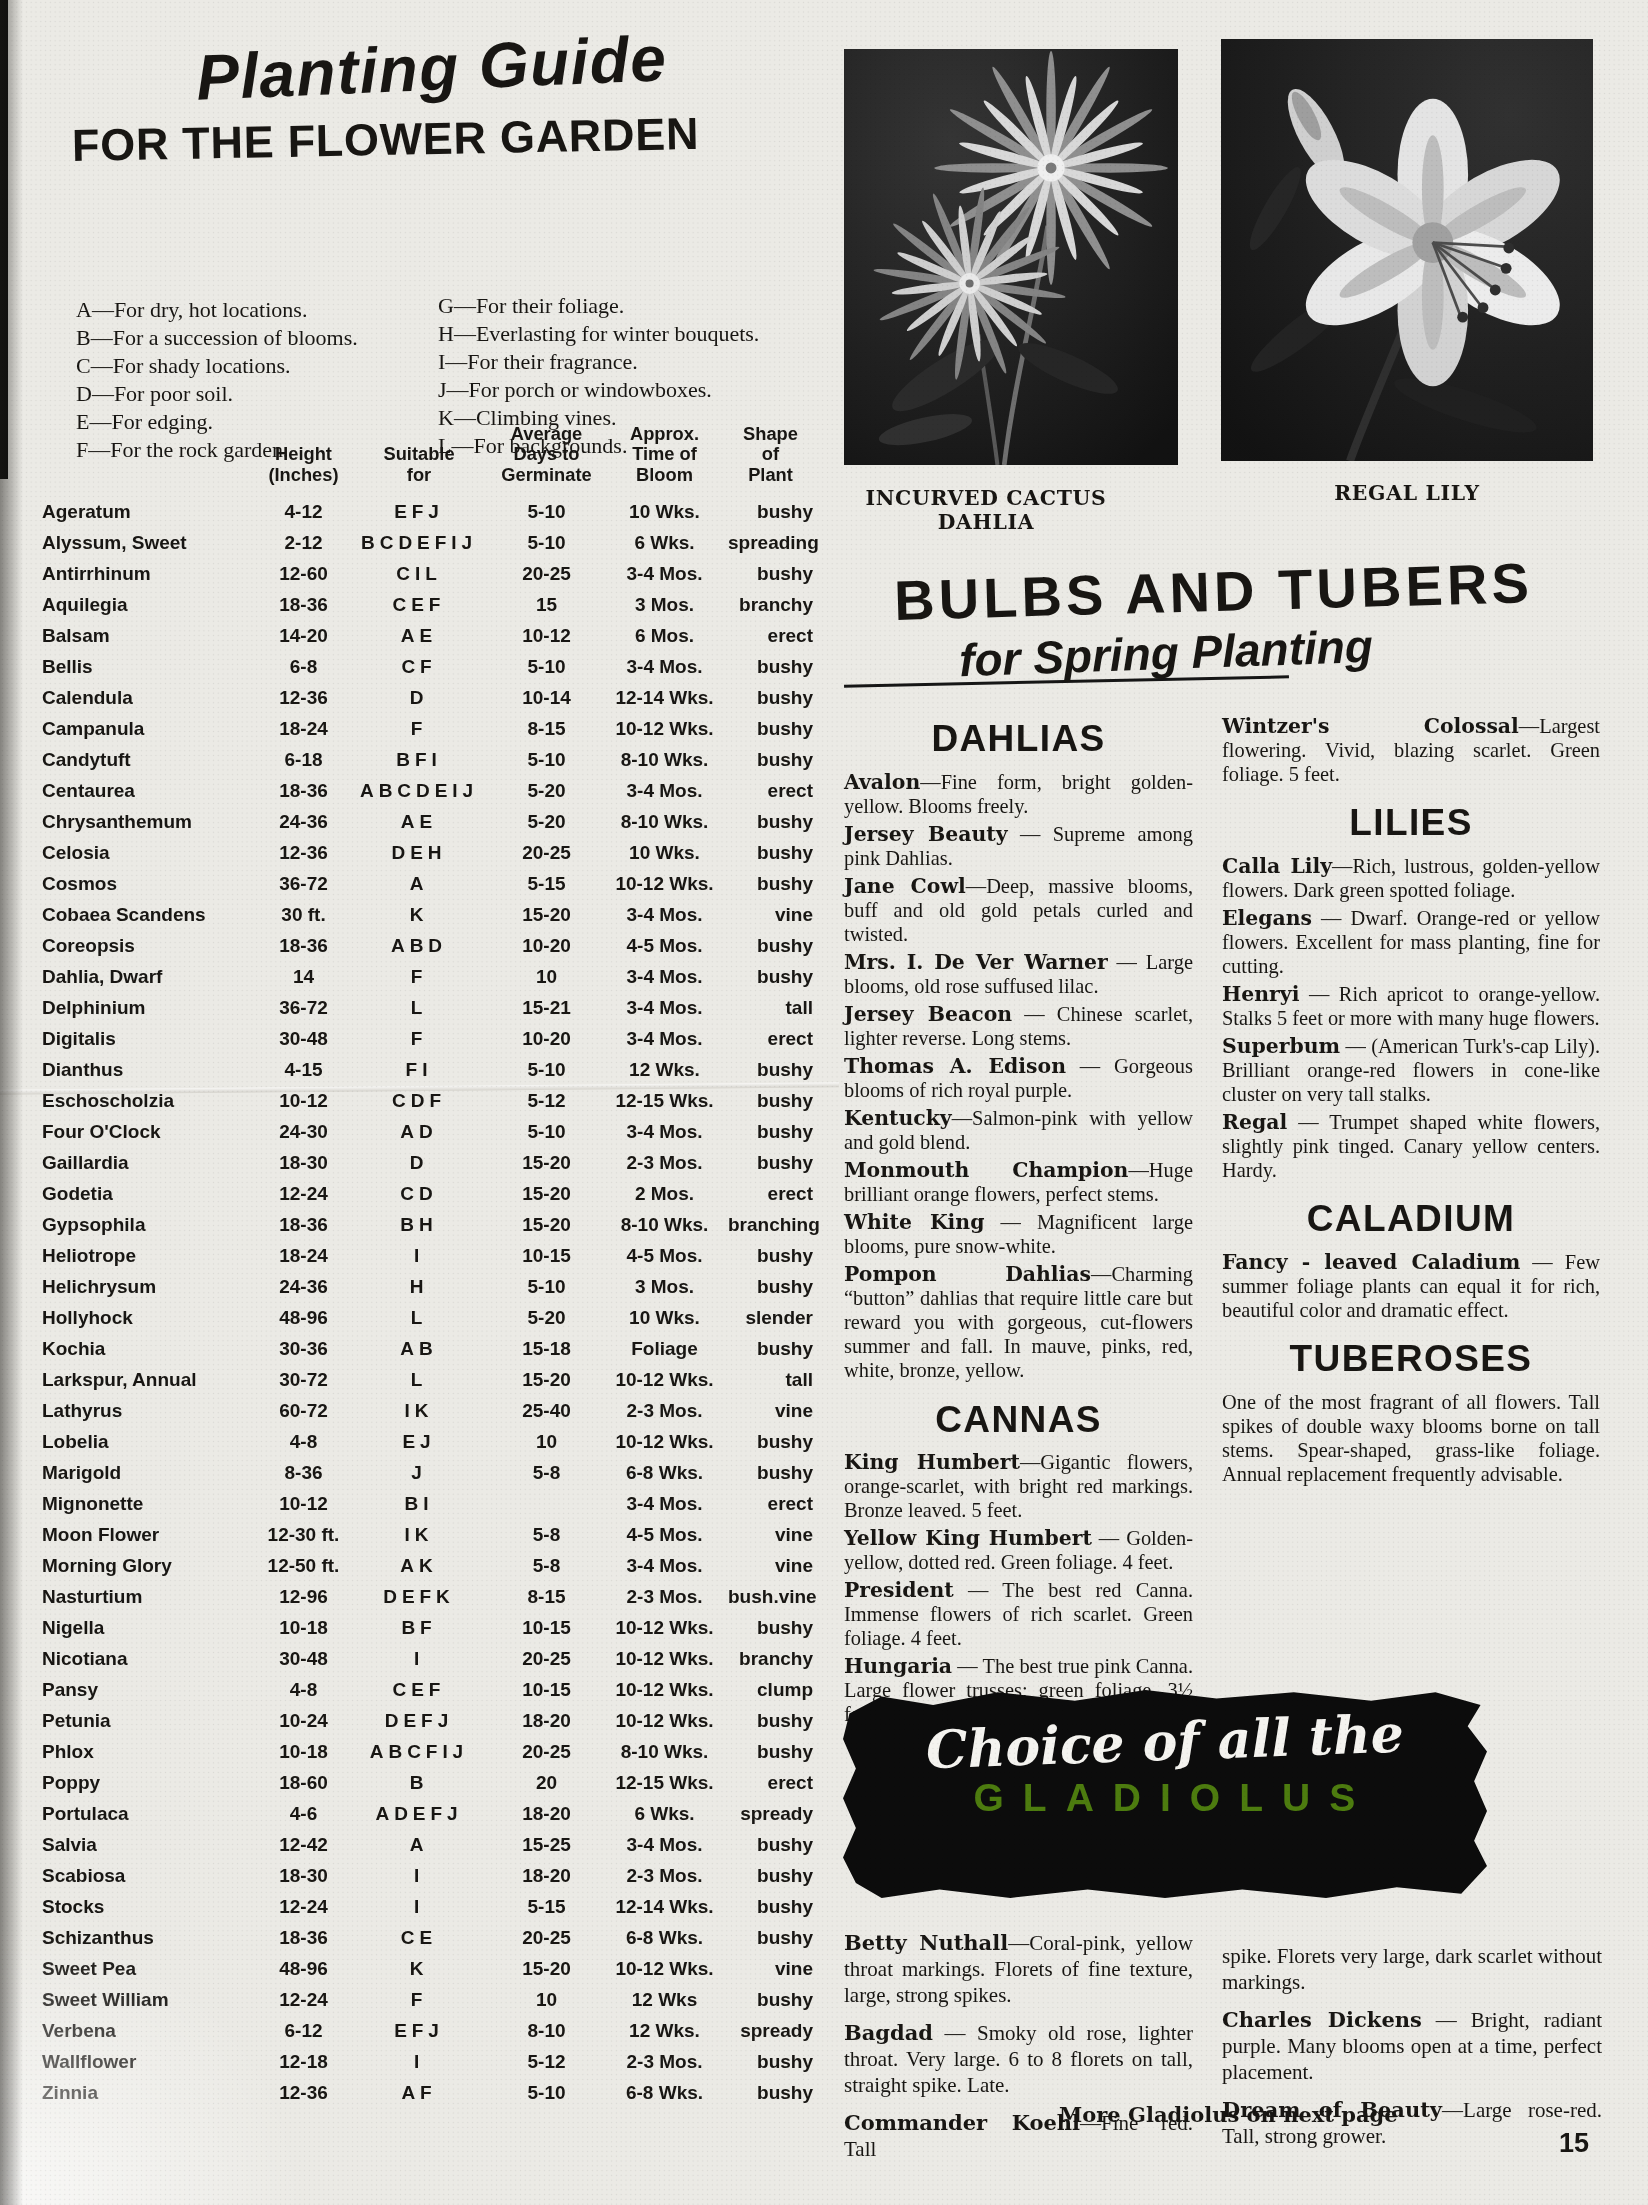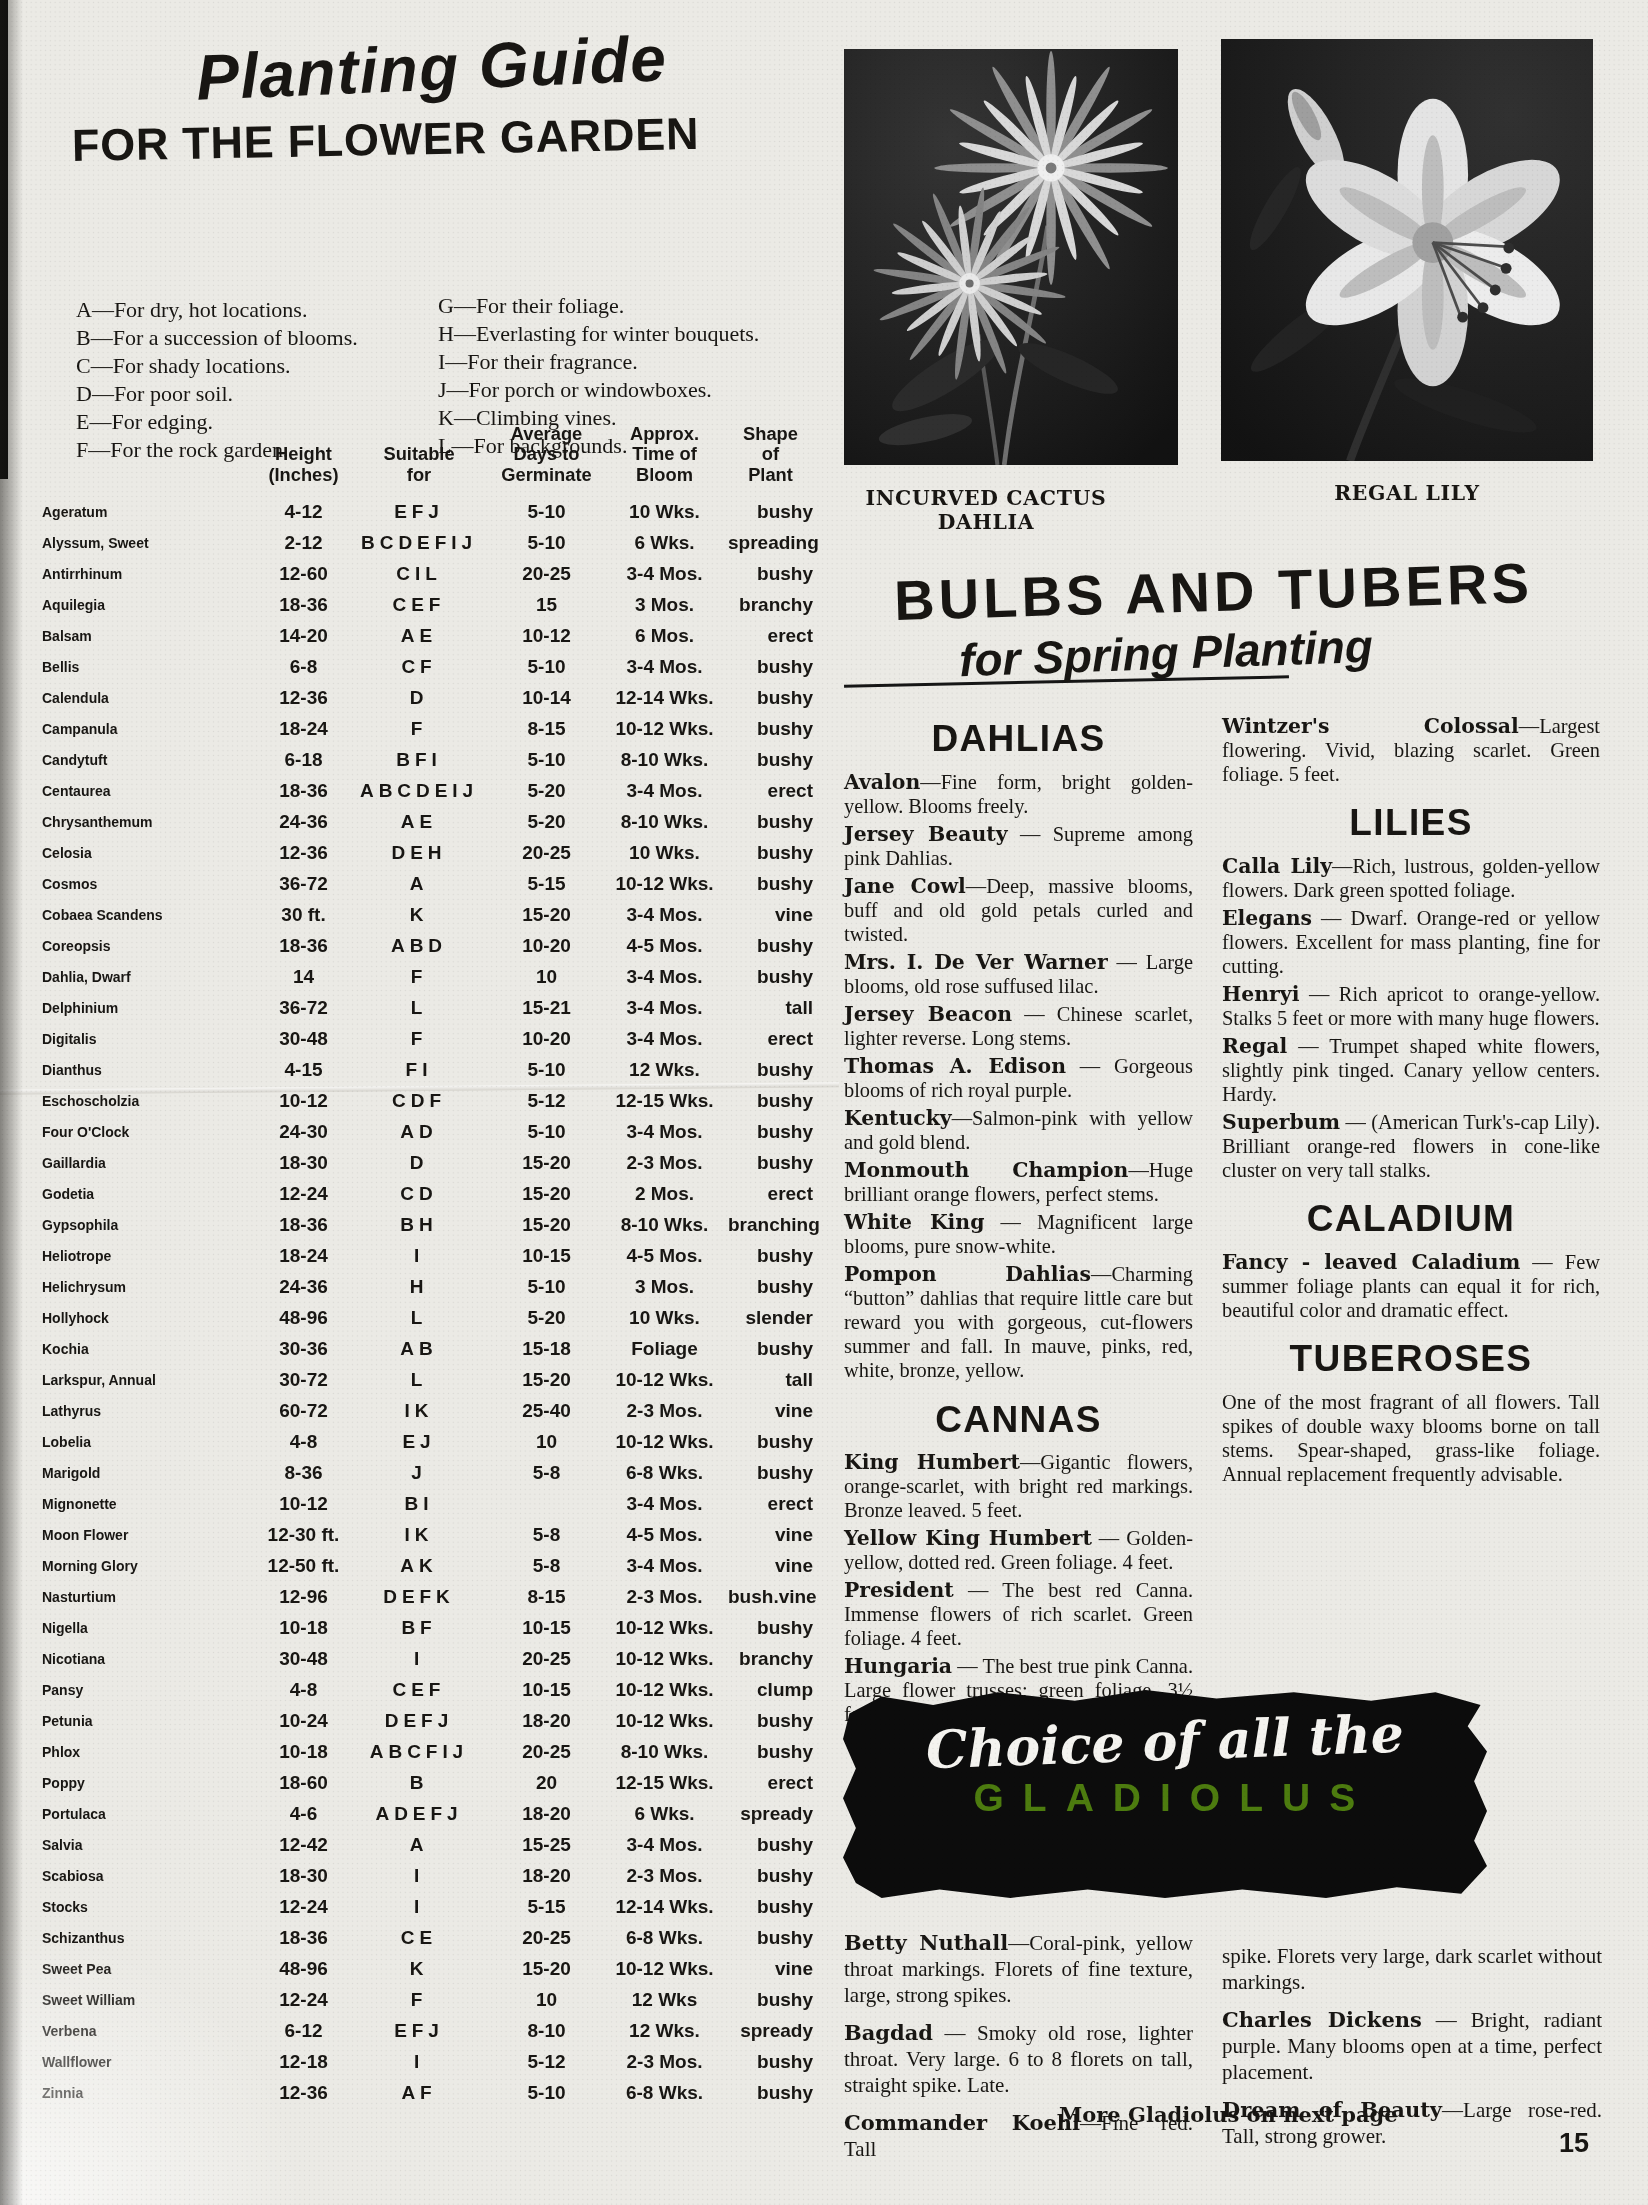--- a/index.html
+++ b/index.html
@@ -37,21 +37,21 @@
   .key-col-left { left:76px; top:296px; }
   .key-col-right { left:438px; top:292px; }
   .key-item { font-size:22px; line-height:28px; white-space:nowrap; }
 
   .ftable { position:absolute; left:42px; top:424px; width:770px; z-index:2;
     border-collapse:collapse; font-family:"Liberation Sans",sans-serif; font-weight:700; table-layout:fixed; }
   .ftable th { font-size:18.3px; line-height:20.4px; white-space:pre-line; vertical-align:bottom;
     padding:0 0 11px 0; text-align:center; font-weight:700; }
   .ftable td { height:31px; padding:0; font-size:19px; vertical-align:middle; }
   .c-name  { width:219px; text-align:left; }
-  td.c-name { font-size:14px; }
+  td.c-name { font-size:19px; }
   .c-height{ width:85px; text-align:center; }
   .c-suit  { width:146px; text-align:center; }
   td.c-suit{ letter-spacing:.26em; }
   .c-days  { width:109px; text-align:center; }
   .c-bloom { width:127px; text-align:center; }
   .c-shape { width:85px; text-align:right; }
 
   
   .photo { position:absolute; z-index:2; box-shadow:0 0 0 1.4px #d8d6d0 inset; }
   .photo-dahlia { left:844px; top:49px; width:334px; height:416px; }
@@ -811,23 +811,23 @@
       </div>
     <div class="sec-head">LILIES</div>
     <div class="entries">
 
         <p class="entry"><span class="entry-name">Calla Lily</span><span class="entry-desc">—Rich, lustrous, golden-yellow flowers. Dark green spotted foliage.</span></p>
 
         <p class="entry"><span class="entry-name">Elegans</span><span class="entry-desc"> — Dwarf. Orange-red or yellow flowers. Excellent for mass planting, fine for cutting.</span></p>
 
         <p class="entry"><span class="entry-name">Henryi</span><span class="entry-desc"> — Rich apricot to orange-yellow. Stalks 5 feet or more with many huge flowers.</span></p>
 
+        <p class="entry"><span class="entry-name">Superbum</span><span class="entry-desc"> — (American Turk's-cap Lily). Brilliant orange-red flowers in cone-like cluster on very tall stalks.</span></p>
+
         <p class="entry"><span class="entry-name">Regal</span><span class="entry-desc"> — Trumpet shaped white flowers, slightly pink tinged. Canary yellow centers. Hardy.</span></p>
-
-        <p class="entry"><span class="entry-name">Superbum</span><span class="entry-desc"> — (American Turk's-cap Lily). Brilliant orange-red flowers in cone-like cluster on very tall stalks.</span></p>
       </div>
     <div class="sec-head">CALADIUM</div>
     <div class="entries">
 
         <p class="entry"><span class="entry-name">Fancy - leaved Caladium</span><span class="entry-desc"> — Few summer foliage plants can equal it for rich, beautiful color and dramatic effect.</span></p>
 
       </div>
     <div class="sec-head">TUBEROSES</div>
     <p class="plain-par">One of the most fragrant of all flowers. Tall spikes of double waxy blooms borne on tall stems. Spear-shaped, grass-like foliage. Annual replacement frequently advisable.</p>
   </div>

